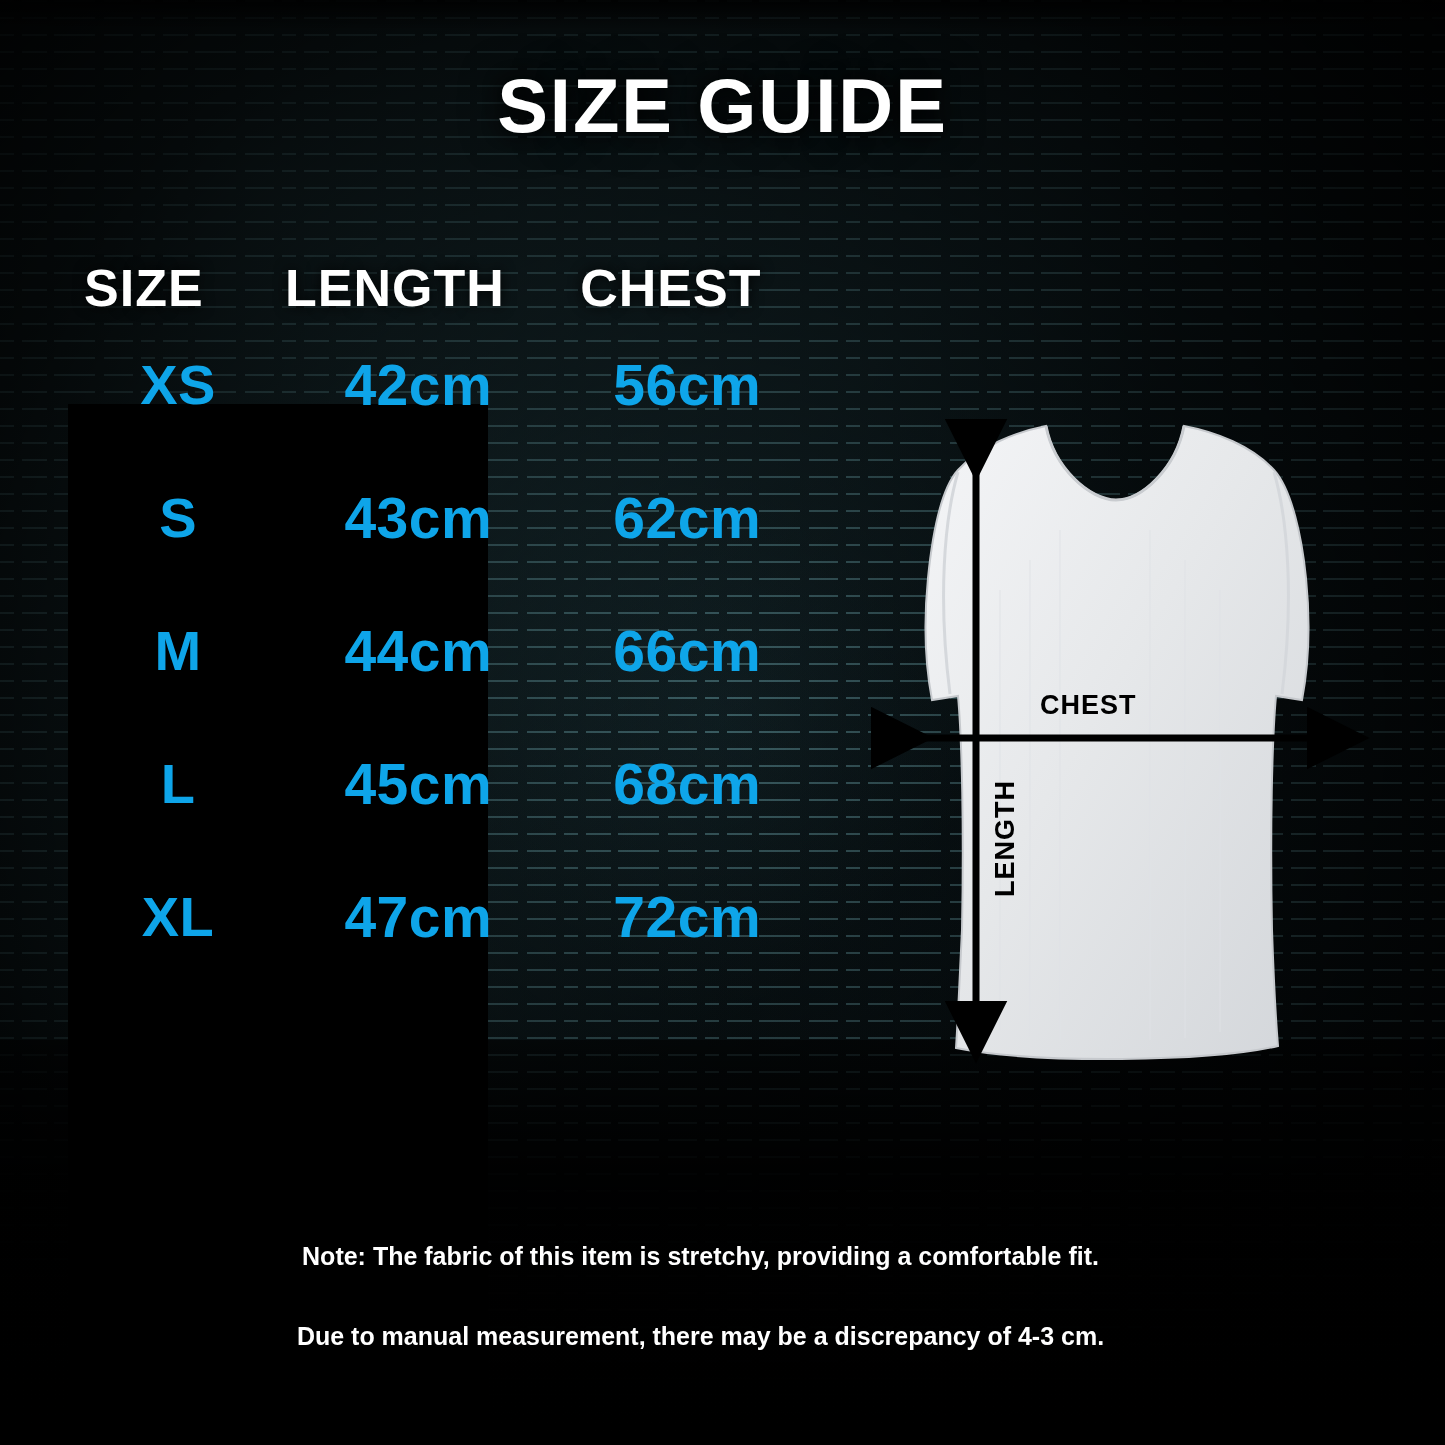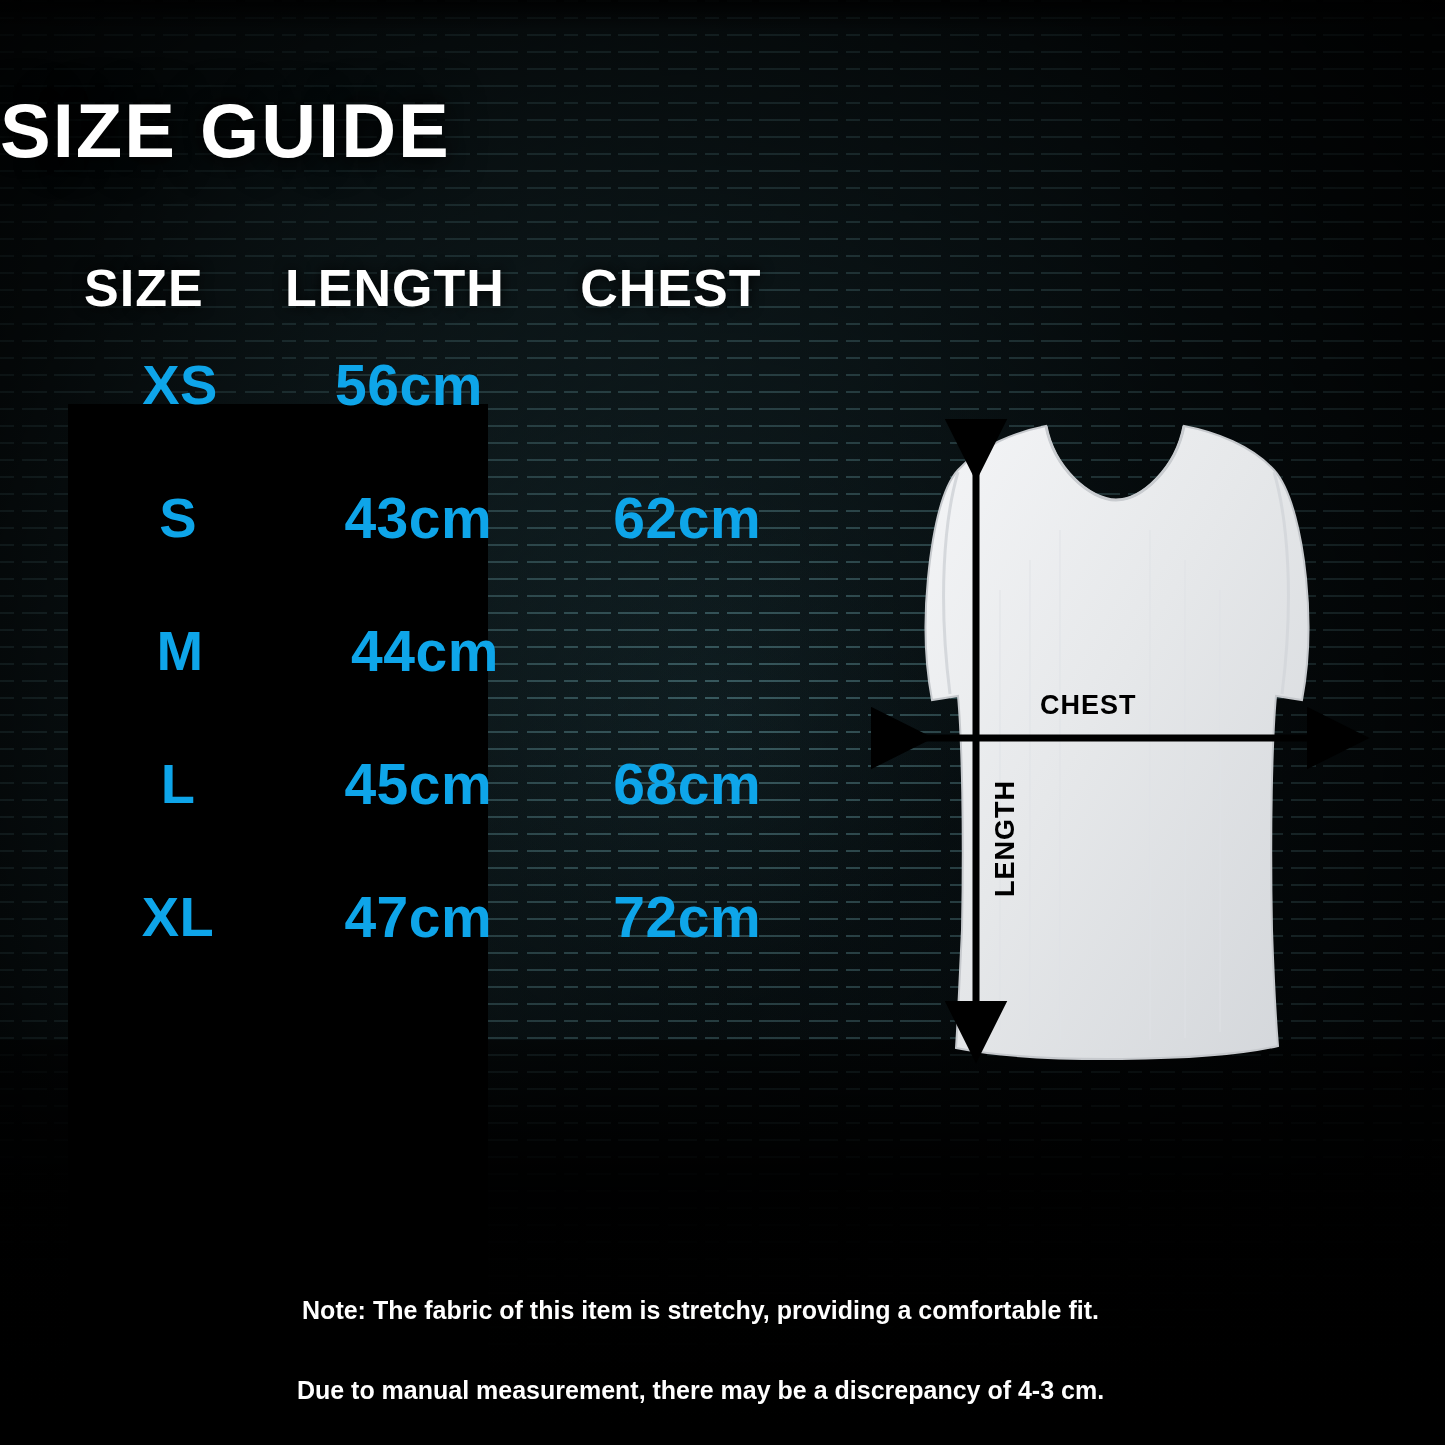--- a/index.html
+++ b/index.html
@@ -90,26 +90,26 @@
     left: 0; top: 0; width: 1445px; height: 30px;
     background: linear-gradient(to bottom, rgba(0,0,0,0.85), rgba(0,0,0,0));
   }
 
   
   .title {
     position: absolute;
     left: 0;
     top: 62px;
     width: 1445px;
+    text-align: center;
     font-size: 76px;
     font-weight: bold;
     letter-spacing: 2px;
     color: #ffffff;
     text-shadow: 0 0 18px rgba(0,0,0,0.9), 0 0 40px rgba(0,0,0,0.8);
-    margin-top: 25px;
   }
 
   
   .table {
     position: absolute;
     left: 80px;
     top: 258px;
     width: 720px;
   }
   .row {
@@ -150,21 +150,21 @@
     left: 840px;
     top: 410px;
     width: 540px;
     height: 680px;
   }
 
   
   .notes {
     position: absolute;
     left: 0;
-    top: 1294px;
+    top: 1240px;
     width: 1401px;
     text-align: center;
   }
   .note-line {
     font-size: 25px;
     font-weight: bold;
     color: #ffffff;
     line-height: 1.35;
   }
   .note-gap { height: 46px; }
@@ -186,32 +186,34 @@
   <div class="table">
 
     <div class="row head-row">
       <div class="head-cell col-size">SIZE</div>
       <div class="head-cell col-length">LENGTH</div>
       <div class="head-cell col-chest">CHEST</div>
     </div>
 
     <div class="row data-row">
       <div class="cell col-size">XS</div>
+      <div class="cell col-length">42cm</div>
       <div class="cell col-chest">56cm</div>
     </div>
 
     <div class="row data-row">
       <div class="cell col-size">S</div>
       <div class="cell col-length">43cm</div>
       <div class="cell col-chest">62cm</div>
     </div>
 
     <div class="row data-row">
       <div class="cell col-size">M</div>
       <div class="cell col-length">44cm</div>
+      <div class="cell col-chest">66cm</div>
     </div>
 
     <div class="row data-row">
       <div class="cell col-size">L</div>
       <div class="cell col-length">45cm</div>
       <div class="cell col-chest">68cm</div>
     </div>
 
     <div class="row data-row">
       <div class="cell col-size">XL</div>

